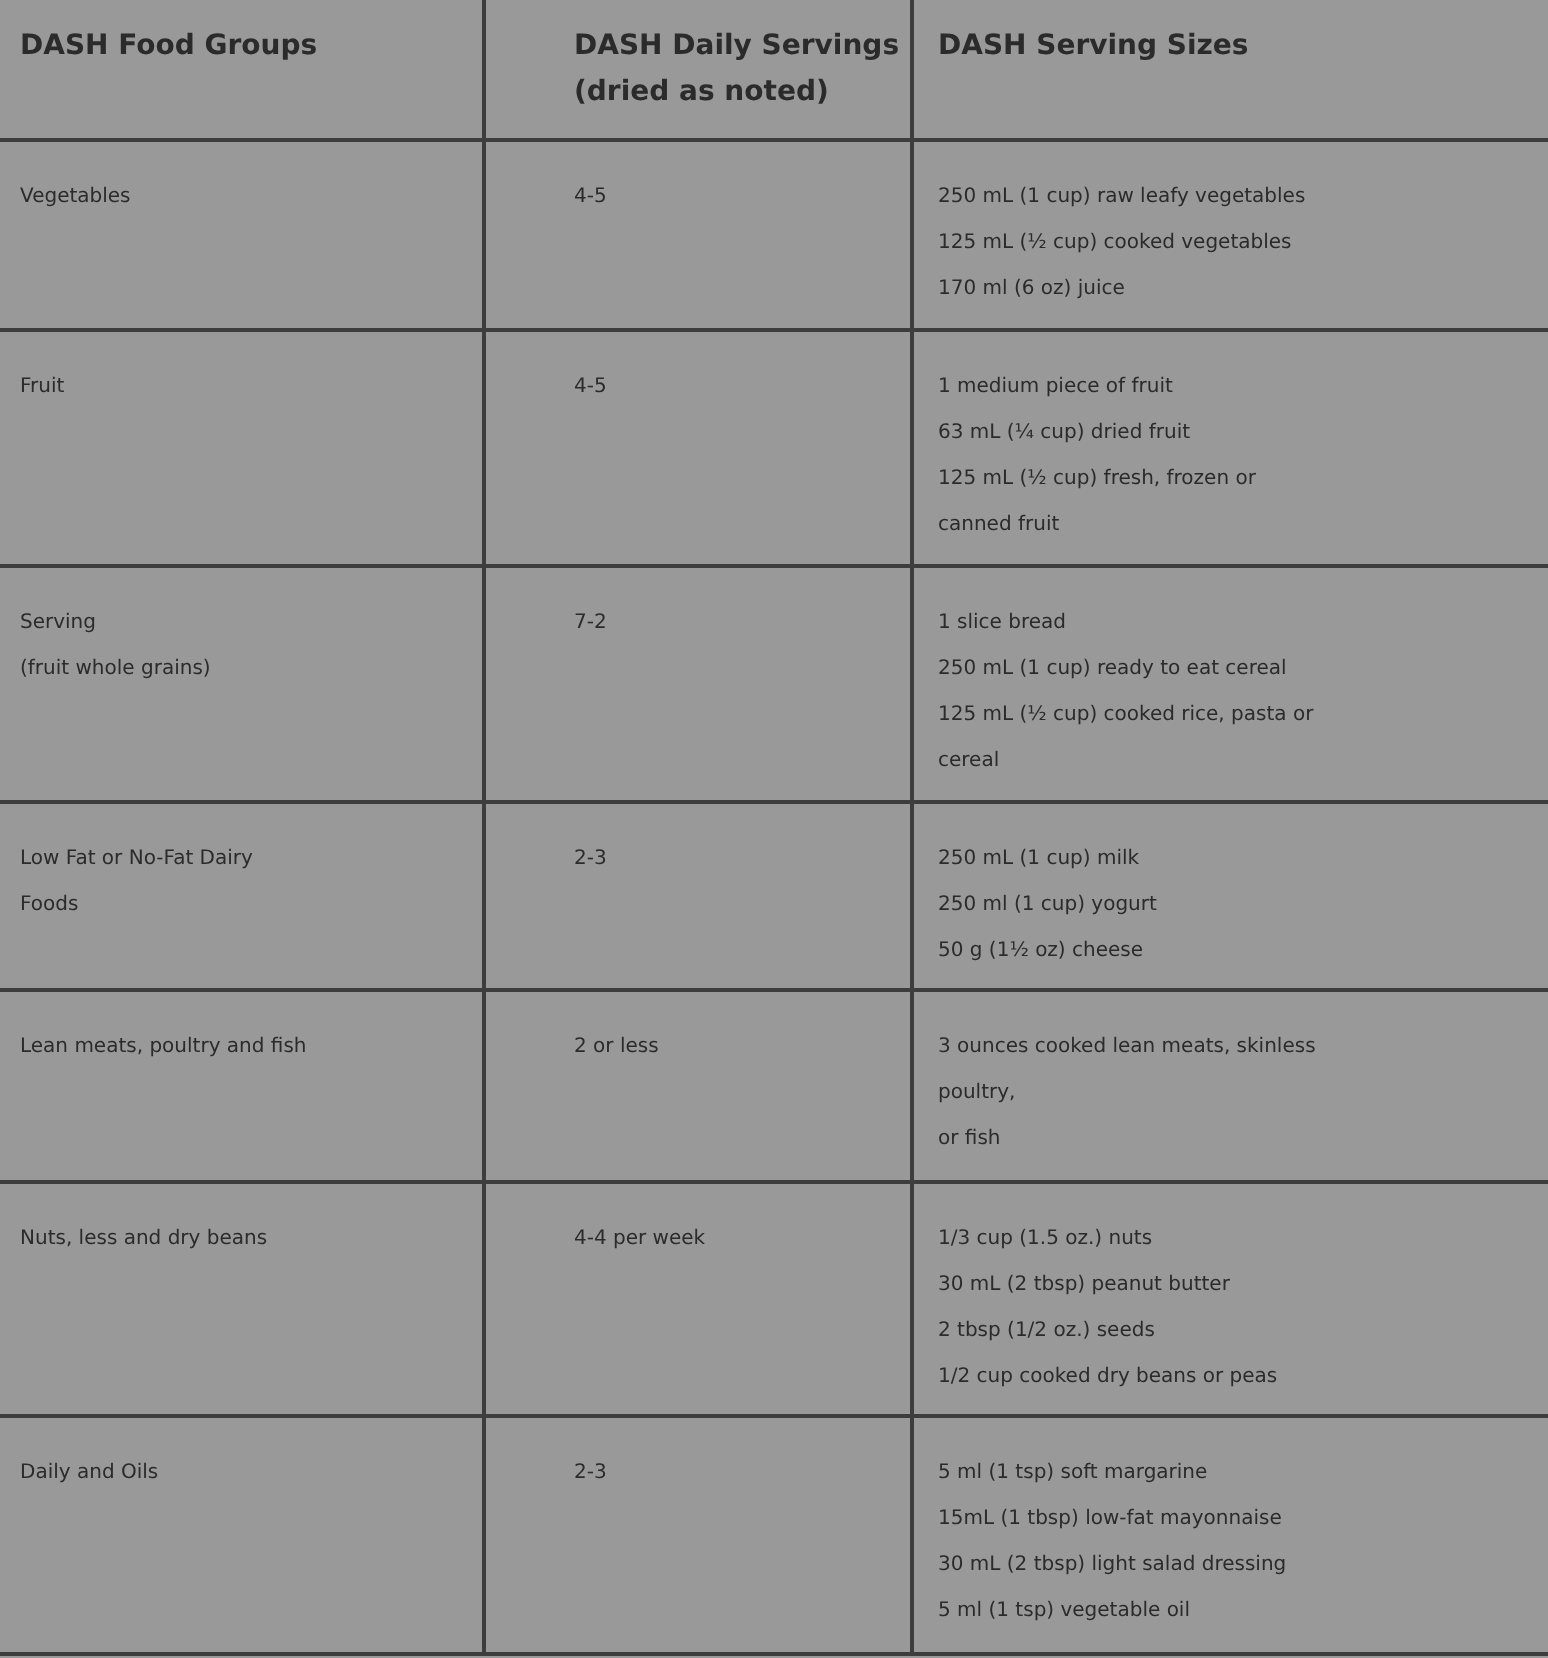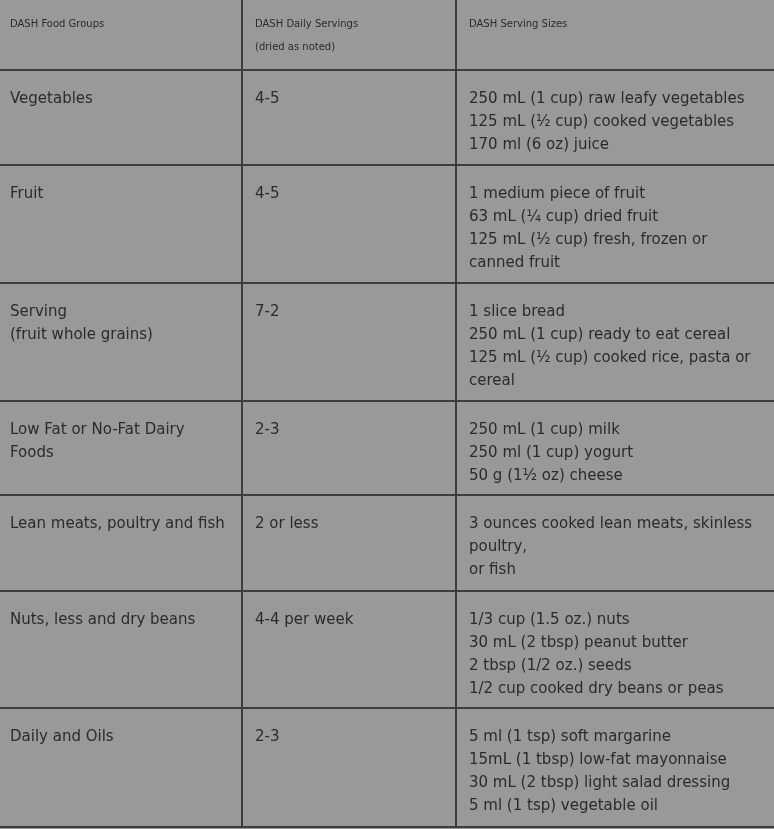--- a/index.html
+++ b/index.html
@@ -28,34 +28,34 @@
       top: -2px;
       border-collapse: collapse;
       table-layout: fixed;
       width: 780px;
     }
     table.dash td, table.dash th {
       border: 2px solid #3d3d3d;
       vertical-align: top;
       text-align: left;
       padding: 0;
-      font-size: 15px;
+      font-size: 10px;
       line-height: 23px;
       color: #2b2b2b;
       font-weight: normal;
     }
     table.dash th {
-      font-weight: normal;
-      font-size: 10px;
+      font-weight: bold;
+      font-size: 14px;
     }
     .cell {
       padding: 11px 0 0 10px;
       box-sizing: border-box;
     }
-    .cell-c2 { padding-left: 12px; }
+    .cell-c2 { padding-left: 24px; margin-left: 20px; }
     .cell-c3 { padding-left: 12px; }
     .line { display: block; white-space: nowrap; }
     tr.h-head   { height: 71px; }
     tr.h-veg    { height: 95px; }
     tr.h-fruit  { height: 118px; }
     tr.h-grain  { height: 118px; }
     tr.h-dairy  { height: 94px; }
     tr.h-meat   { height: 96px; }
     tr.h-nuts   { height: 117px; }
     tr.h-fats   { height: 119px; }

